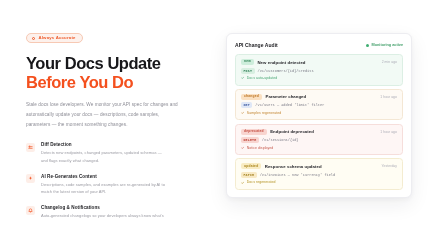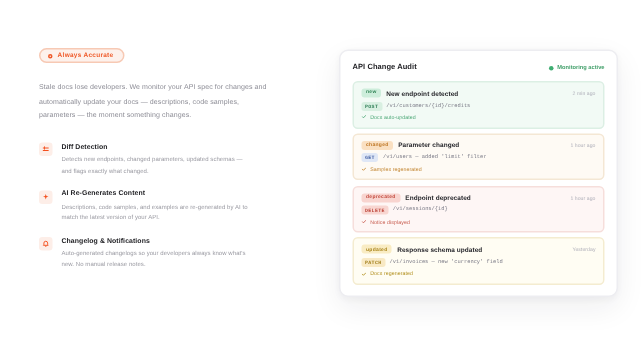--- a/index.html
+++ b/index.html
@@ -96,20 +96,24 @@
 
 <div class="page">
 
   <div class="left">
 
     <div class="badge">
       <span class="badge-dot"></span>
       <span>Always Accurate</span>
     </div>
 
+    <h1>
+      <span>Your Docs Update</span>
+      <span class="accent">Before You Do</span>
+    </h1>
 
     <p class="lede">Stale docs lose developers. We monitor your API spec for changes and automatically update your docs — descriptions, code samples, parameters — the moment something changes.</p>
 
     <div class="features">
 
       <div class="feature">
         <span class="f-ico">
           <svg width="5" height="5" viewBox="0 0 12 12" fill="none" stroke="currentColor" stroke-width="1.6" stroke-linecap="round">
             <path d="M2 4h8M2 8h8"></path>
               <path d="M4 2v4" stroke-width="1.4"></path>

